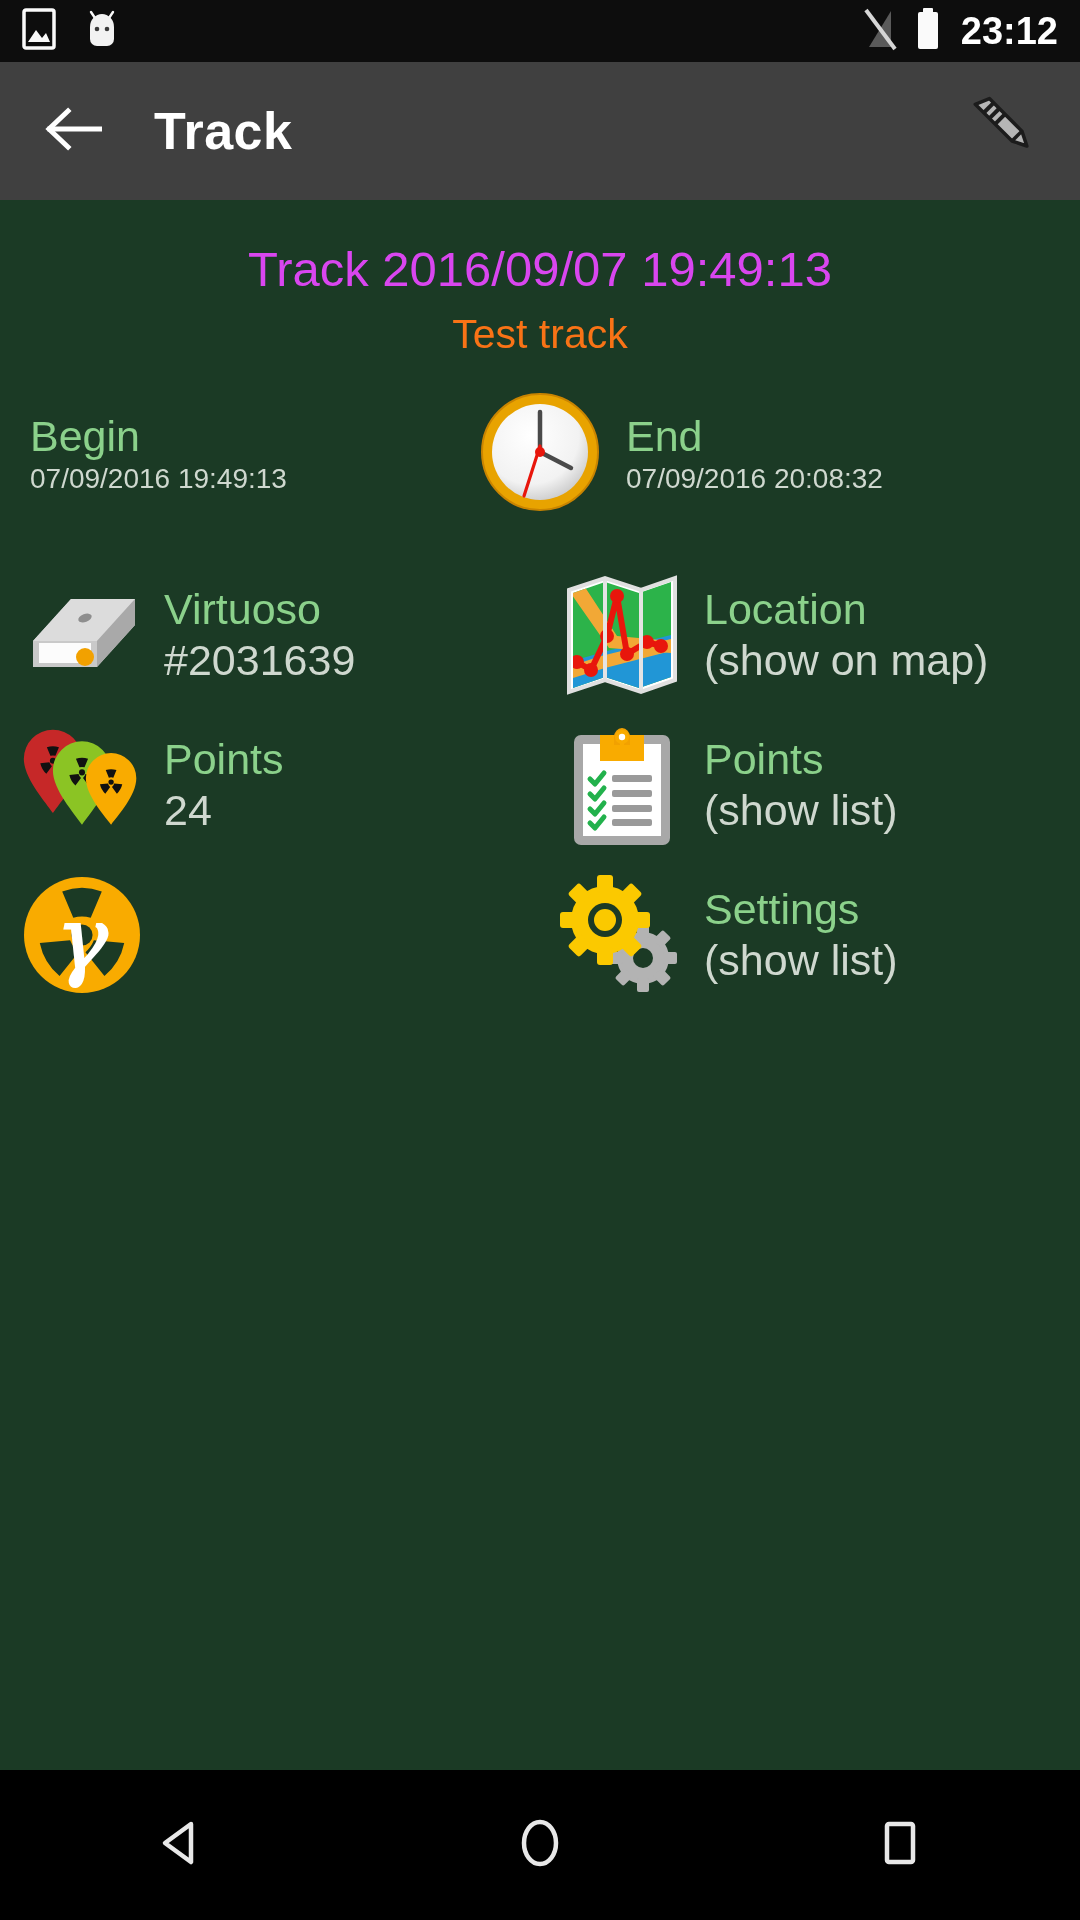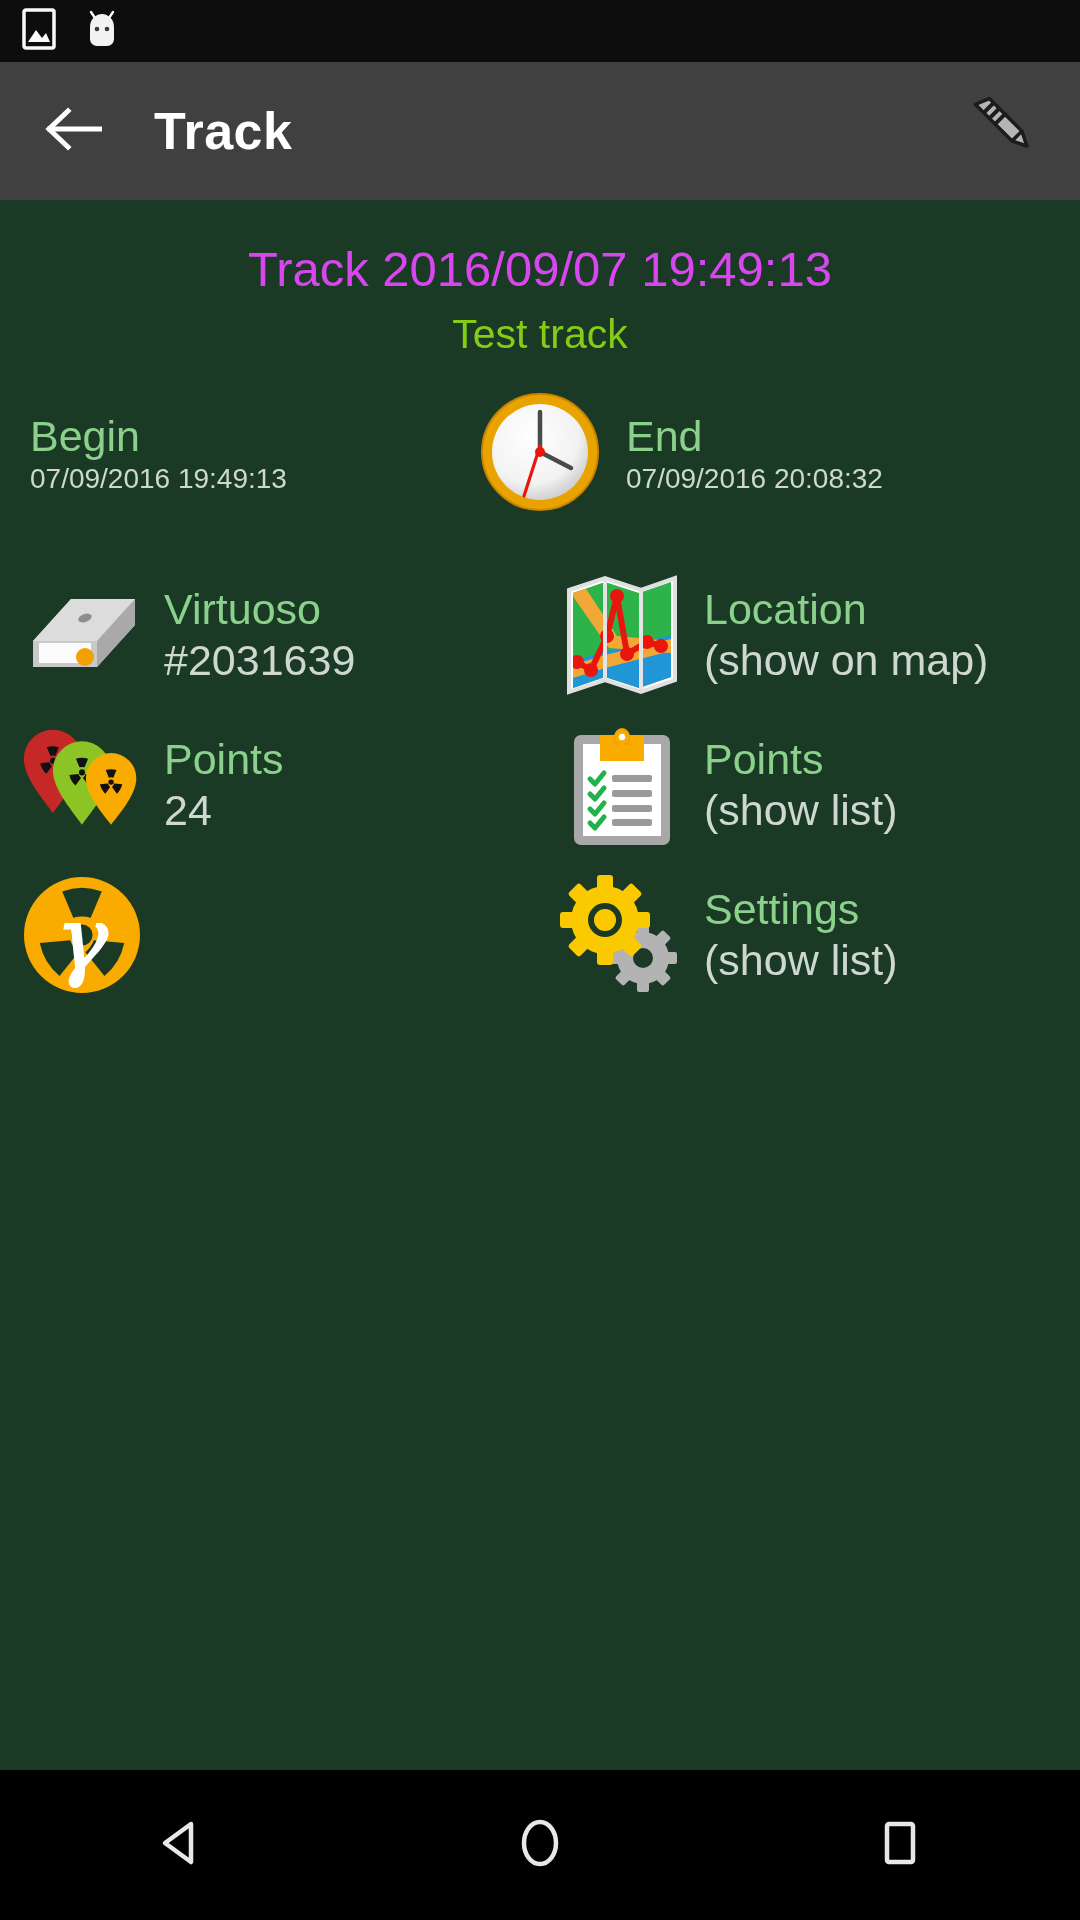--- a/index.html
+++ b/index.html
@@ -66,21 +66,21 @@
   }
   .track-title {
     text-align: center;
     color: #d946ef;
     font-size: 49px;
     line-height: 1.12;
     padding-top: 16px;
   }
   .track-subtitle {
     text-align: center;
-    color: #84cc16;
+    color: #f97316;
     font-size: 41px;
     padding-top: 14px;
   }
 
   
   .times {
     display: flex;
     align-items: center;
     justify-content: center;
     margin-top: 32px;
@@ -141,20 +141,35 @@
       </span>
       <span>
         <svg width="40" height="44" viewBox="0 0 40 44">
           <path d="M9 5 L15 14" stroke="#fafafa" stroke-width="2.4" fill="none" stroke-linecap="round"></path>
           <path d="M31 5 L25 14" stroke="#fafafa" stroke-width="2.4" fill="none" stroke-linecap="round"></path>
           <path d="M8 20 a12 13 0 0 1 24 0 v12 a7 7 0 0 1 -7 7 h-10 a7 7 0 0 1 -7 -7 Z" fill="#f2f2f2"></path>
           <circle cx="15" cy="22" r="2.3" fill="#3a3a3a"></circle>
           <circle cx="25" cy="22" r="2.3" fill="#3a3a3a"></circle>
         </svg>
       </span>
+    </div>
+    <div class="sb-right">
+      <span>
+        <svg width="38" height="44" viewBox="0 0 38 44">
+          <path d="M30 4 L30 40 L8 40 Z" fill="#5a5a5a"></path>
+          <line x1="5" y1="3" x2="34" y2="42" stroke="#d6d6d6" stroke-width="4"></line>
+        </svg>
+      </span>
+      <span>
+        <svg width="26" height="44" viewBox="0 0 26 44">
+          <rect x="8" y="1" width="10" height="5" rx="1" fill="#fafafa"></rect>
+          <rect x="3" y="5" width="20" height="37" rx="2" fill="#fafafa"></rect>
+        </svg>
+      </span>
+      <span class="sb-time">23:12</span>
     </div>
   </div>
 
   <div class="appbar">
     <div class="back-btn">
       <span>
         <svg width="58" height="46" viewBox="0 0 58 46">
           <path d="M56 23 H6" stroke="#ffffff" stroke-width="5" stroke-linecap="square" fill="none"></path>
           <path d="M24 5 L5 23 L24 41" stroke="#ffffff" stroke-width="5" fill="none" stroke-linecap="square" stroke-linejoin="miter"></path>
         </svg>

